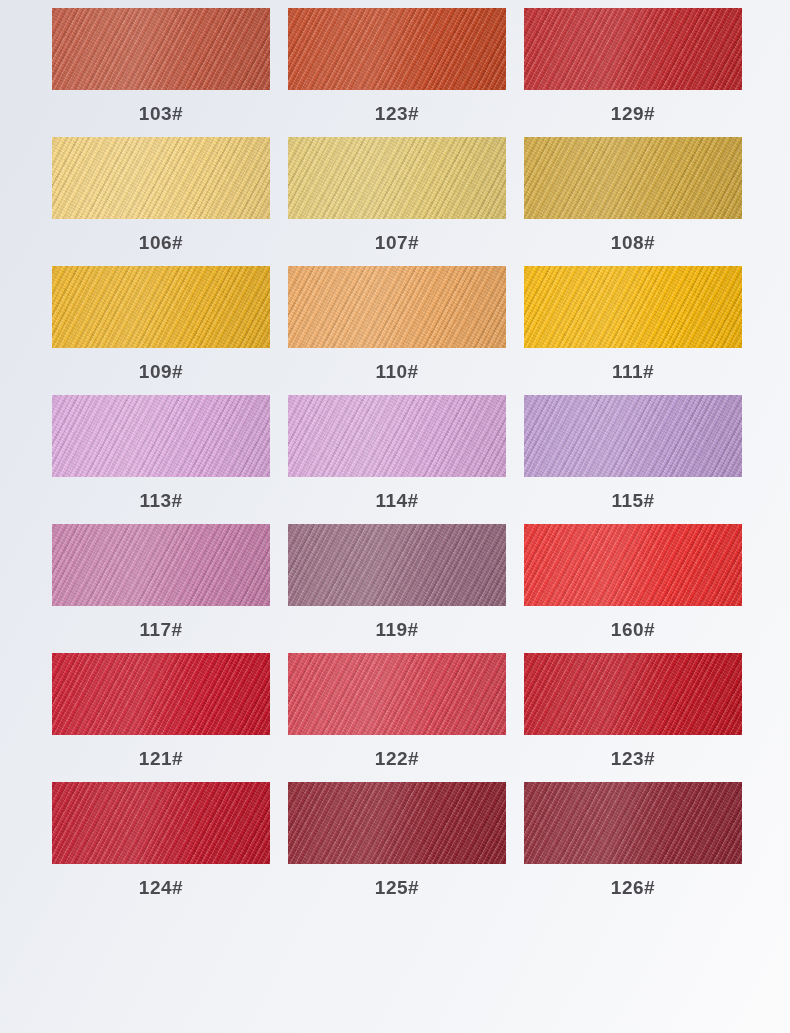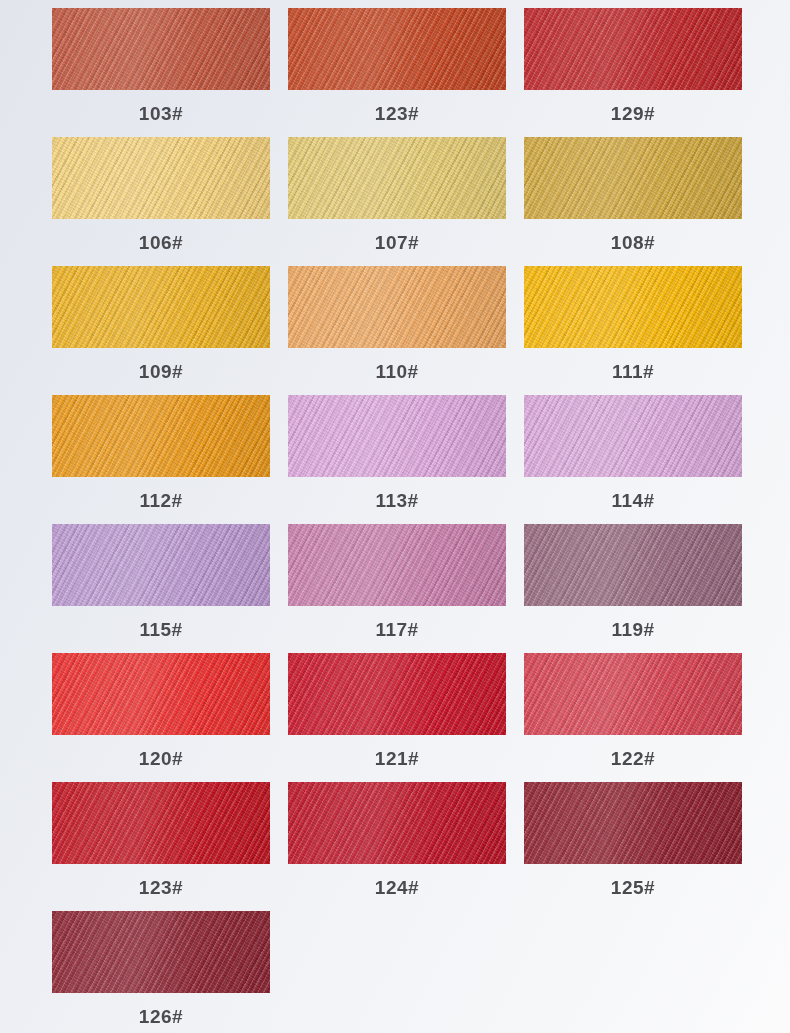--- a/index.html
+++ b/index.html
@@ -205,29 +205,20 @@
       <div class="swatch-cell">
         <div class="swatch-chip" style="background-color: rgb(251, 185, 4);">
           <div class="weave-a"></div>
           <div class="weave-b"></div>
           <div class="weave-c"></div>
           <div class="sheen"></div>
         </div>
         <div class="swatch-label">111#</div>
       </div>
       <div class="swatch-cell">
-        <div class="swatch-chip" style="background-color: rgb(237, 153, 22);">
-          <div class="weave-a"></div>
-          <div class="weave-b"></div>
-          <div class="weave-c"></div>
-          <div class="sheen"></div>
-        </div>
-        <div class="swatch-label">112#</div>
-      </div>
-      <div class="swatch-cell">
         <div class="swatch-chip" style="background-color: rgb(223, 169, 223);">
           <div class="weave-a"></div>
           <div class="weave-b"></div>
           <div class="weave-c"></div>
           <div class="sheen"></div>
         </div>
         <div class="swatch-label">113#</div>
       </div>
       <div class="swatch-cell">
         <div class="swatch-chip" style="background-color: rgb(221, 170, 222);">
@@ -265,21 +256,21 @@
         </div>
         <div class="swatch-label">119#</div>
       </div>
       <div class="swatch-cell">
         <div class="swatch-chip" style="background-color: rgb(239, 43, 43);">
           <div class="weave-a"></div>
           <div class="weave-b"></div>
           <div class="weave-c"></div>
           <div class="sheen"></div>
         </div>
-        <div class="swatch-label">120#</div>
+        <div class="swatch-label">160#</div>
       </div>
       <div class="swatch-cell">
         <div class="swatch-chip" style="background-color: rgb(203, 18, 39);">
           <div class="weave-a"></div>
           <div class="weave-b"></div>
           <div class="weave-c"></div>
           <div class="sheen"></div>
         </div>
         <div class="swatch-label">121#</div>
       </div>

